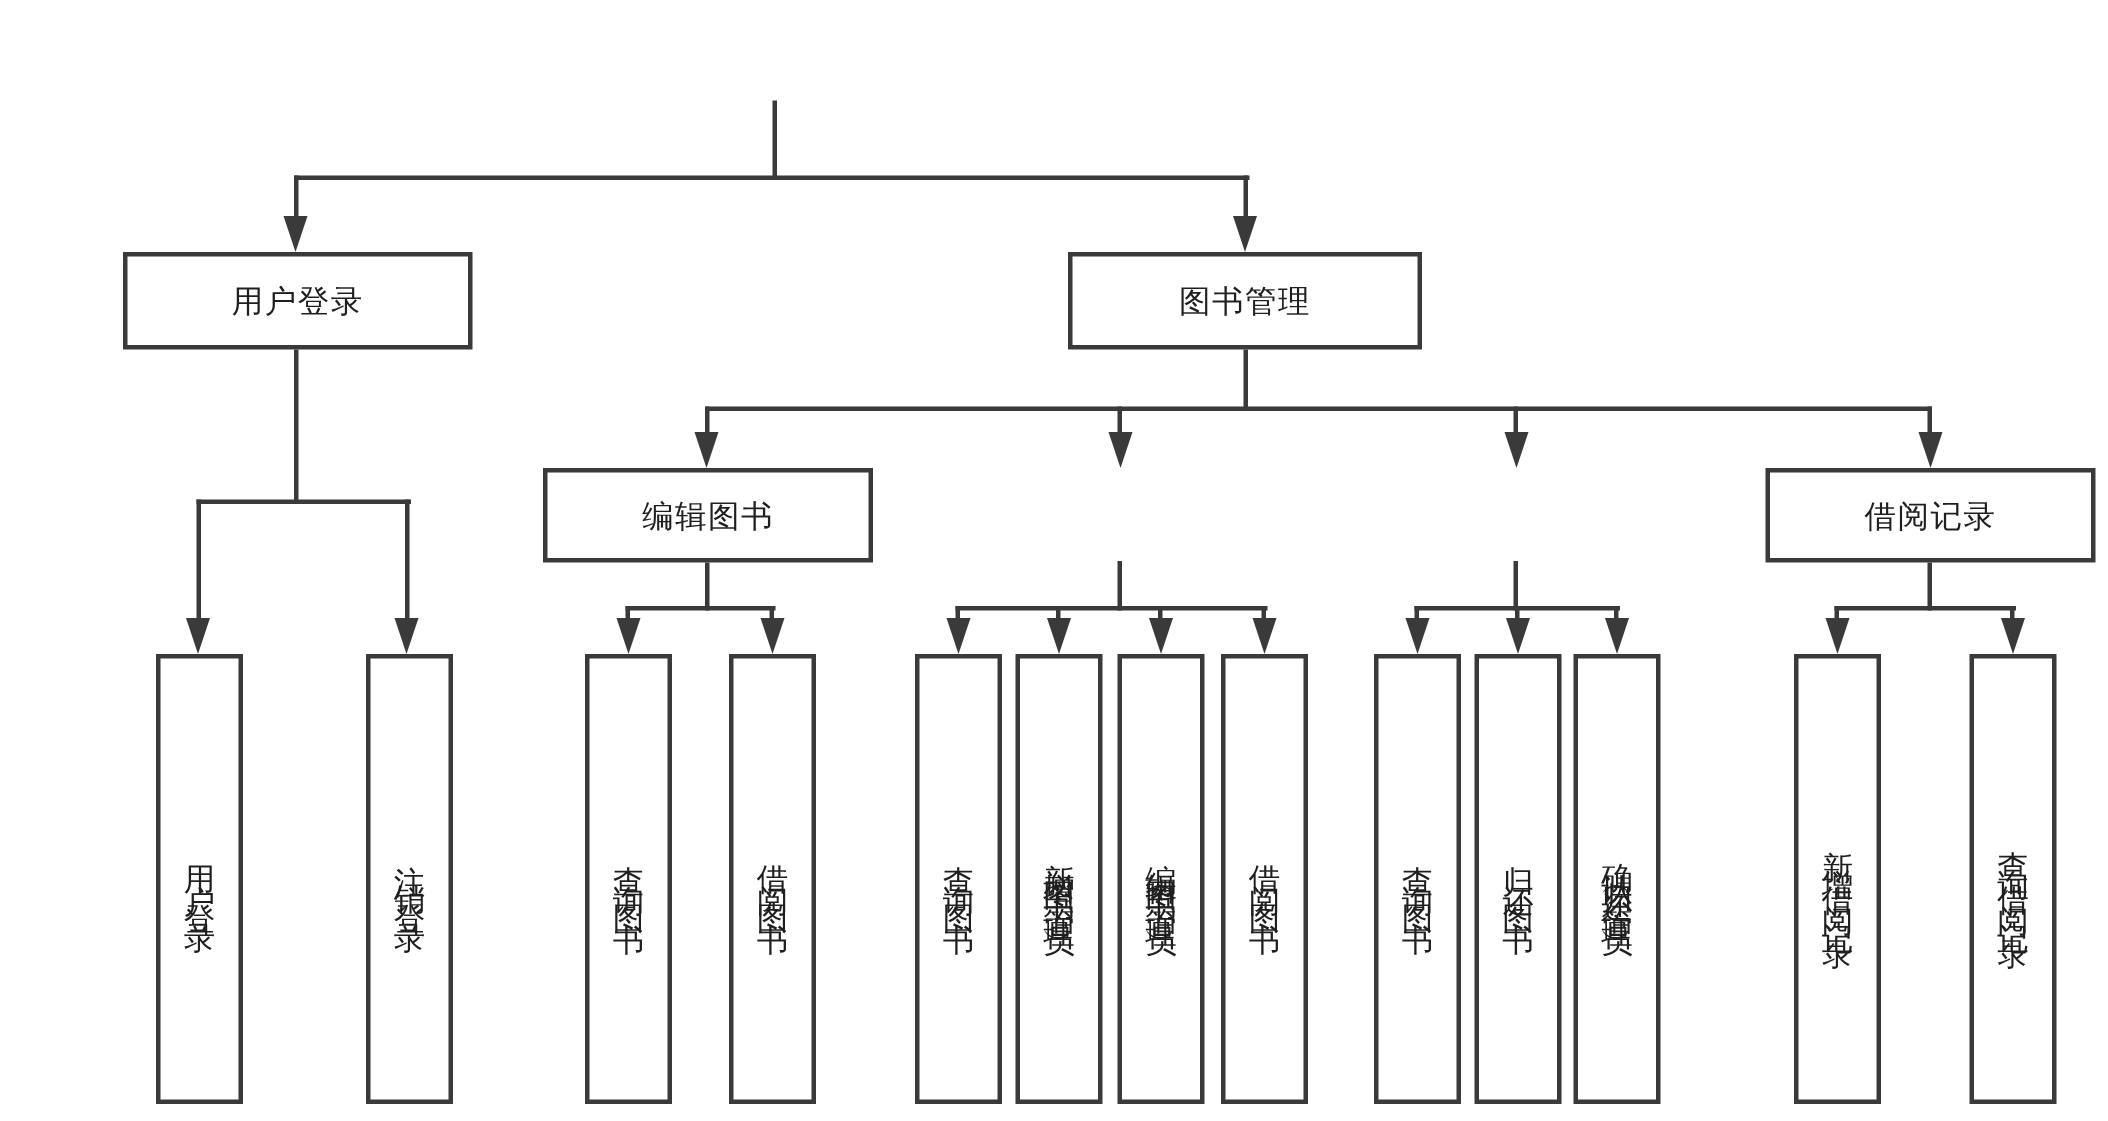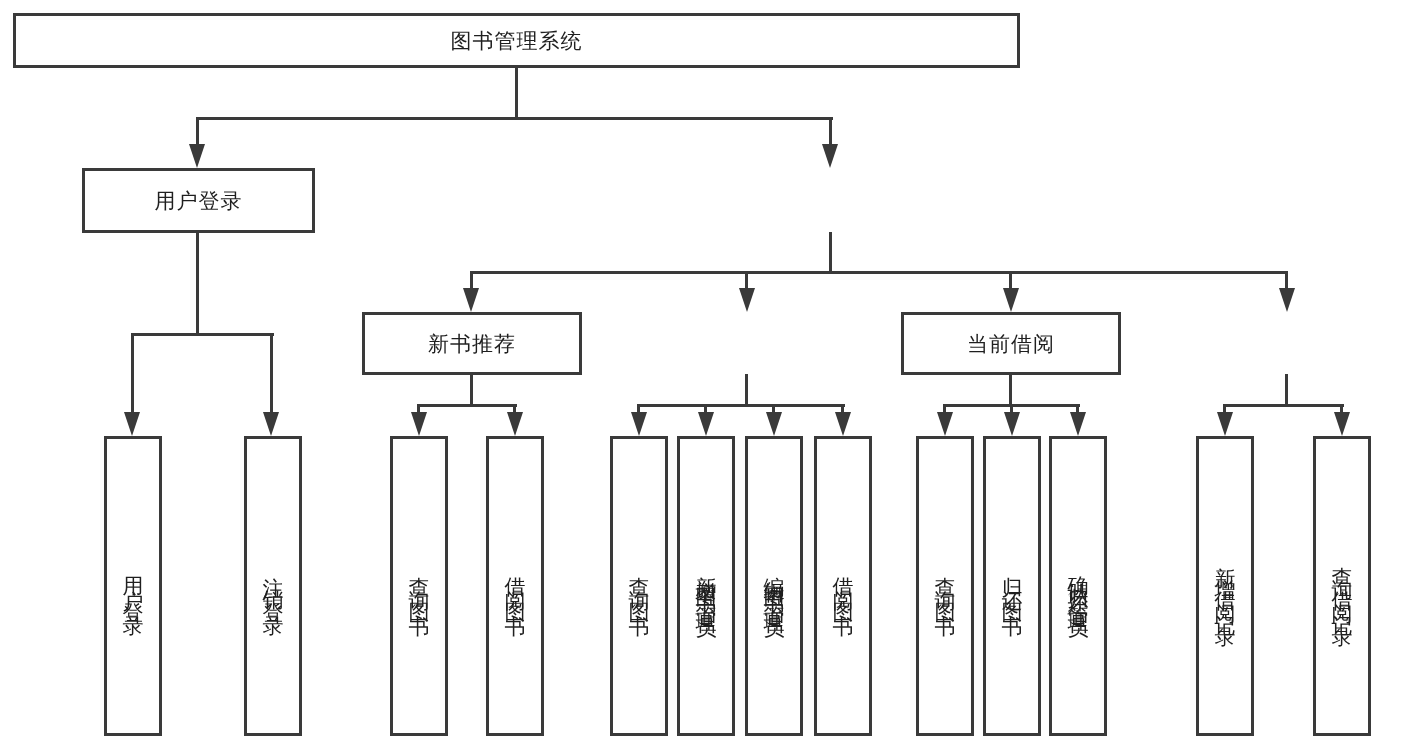--- a/index.html
+++ b/index.html
@@ -111,33 +111,33 @@
   <div class="arrow" style="left:631px;top:412px"></div>
   <div class="arrow" style="left:698px;top:412px"></div>
   <div class="arrow" style="left:766px;top:412px"></div>
   <div class="arrow" style="left:835px;top:412px"></div>
   <div class="arrow" style="left:937px;top:412px"></div>
   <div class="arrow" style="left:1004px;top:412px"></div>
   <div class="arrow" style="left:1070px;top:412px"></div>
   <div class="arrow" style="left:1217px;top:412px"></div>
   <div class="arrow" style="left:1334px;top:412px"></div>
 
-  <div class="box" style="left:13px;top:13px;width:1007px;height:55px">
-    <span>图书管理系统</span>
-  </div>
 
   <div class="box" style="left:82px;top:168px;width:233px;height:65px">
     <span>用户登录</span>
   </div>
+  <div class="box" style="left:712px;top:168px;width:236px;height:65px">
+    <span>图书管理</span>
+  </div>
 
   <div class="box" style="left:362px;top:312px;width:220px;height:63px">
-    <span>新书推荐</span>
+    <span>编辑图书</span>
   </div>
-  <div class="box" style="left:901px;top:312px;width:220px;height:63px">
-    <span>当前借阅</span>
+  <div class="box" style="left:1177px;top:312px;width:220px;height:63px">
+    <span>借阅记录</span>
   </div>
 
   <div class="box leaf" style="left:104px">
     <span class="vtext sp4">用户登录</span>
   </div>
   <div class="box leaf" style="left:244px">
     <span class="vtext sp4">注销登录</span>
   </div>
 
   <div class="box leaf" style="left:390px">

